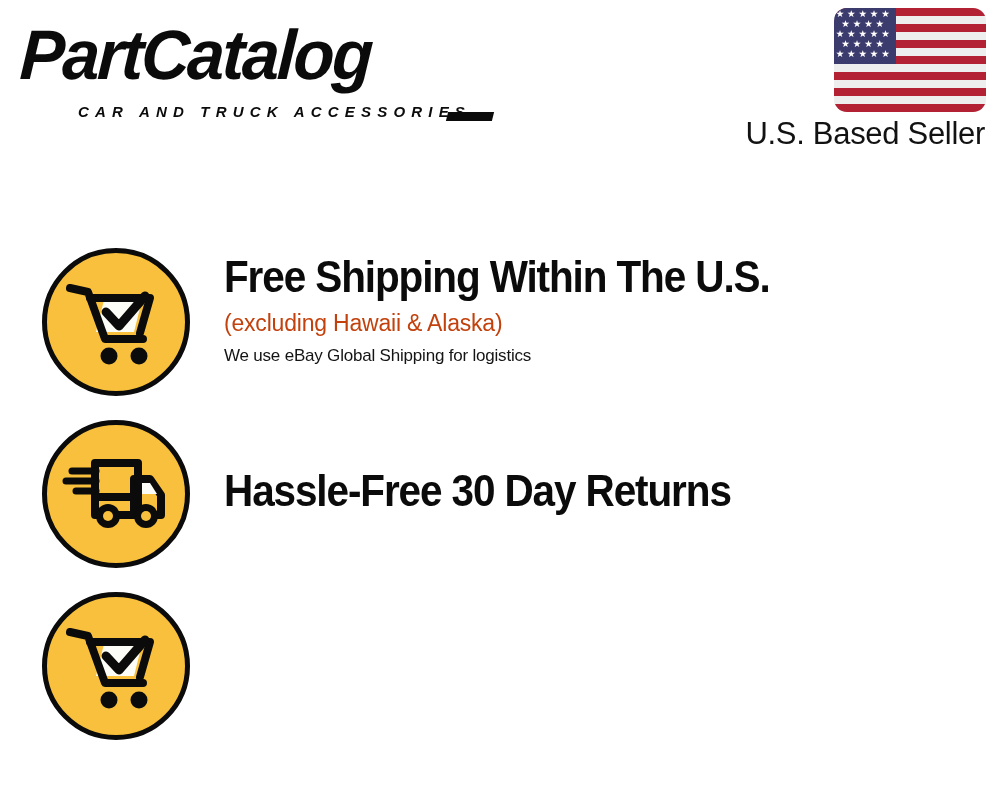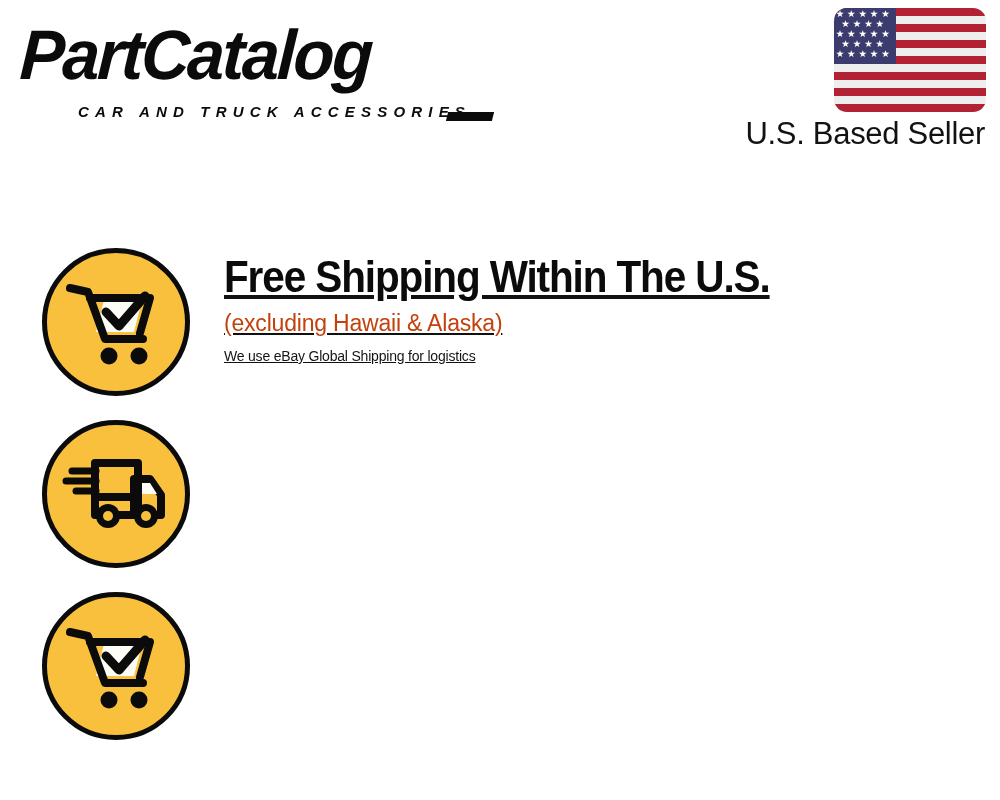--- a/index.html
+++ b/index.html
@@ -131,21 +131,20 @@
     left: 0;
     top: 240px;
     width: 1000px;
   }
   .feature-row {
     position: absolute;
     left: 0;
     width: 1000px;
     display: flex;
     align-items: flex-start;
-    text-decoration: underline;
   }
   .feature-row.row-1 { top: 8px; }
   .feature-row.row-2 { top: 180px; }
   .feature-row.row-3 { top: 352px; }
 
   .icon-badge {
     position: relative;
     flex: 0 0 auto;
     margin-left: 42px;
     width: 148px;
@@ -195,21 +194,21 @@
     font-weight: 700;
     font-size: 21px;
     line-height: 31px;
     letter-spacing: -0.2px;
     color: #0b0b0b;
     margin-top: 10px;
   }
   .feature-sub-note {
     font-family: "Liberation Sans", sans-serif;
     font-weight: 400;
-    font-size: 14px;
+    font-size: 17px;
     line-height: 32px;
     letter-spacing: -0.2px;
     color: #141414;
   }
 </style>
 </head>
 <body>
 
 <div class="page">
 
@@ -294,20 +293,23 @@
           <path d="M33 44 L33 62 L76 62 L76 44" fill="none" stroke="#0b0b0b" stroke-width="8" stroke-linejoin="round"></path>
           <line x1="10" y1="18" x2="34" y2="18" stroke="#0b0b0b" stroke-width="7" stroke-linecap="round"></line>
           <line x1="4" y1="28" x2="34" y2="28" stroke="#0b0b0b" stroke-width="7" stroke-linecap="round"></line>
           <line x1="14" y1="38" x2="34" y2="38" stroke="#0b0b0b" stroke-width="7" stroke-linecap="round"></line>
           <circle cx="46" cy="63" r="12" fill="#0b0b0b"></circle>
           <circle cx="46" cy="63" r="5" fill="#f8c03c"></circle>
           <circle cx="84" cy="63" r="12" fill="#0b0b0b"></circle>
           <circle cx="84" cy="63" r="5" fill="#f8c03c"></circle>
         </svg>
       </div>
+      <div class="feature-text">
+        <div class="feature-title">Hassle-Free 30 Day Returns</div>
+      </div>
     </div>
 
     <div class="feature-row row-3">
       <div class="icon-badge">
         <svg width="104" height="92" viewBox="0 0 104 92" aria-hidden="true">
           <polygon points="40,24 78,24 70,56 32,56" fill="#fdfdf7"></polygon>
           <path d="M6 12 L24 16 L41 63 L79 63" fill="none" stroke="#0b0b0b" stroke-width="8" stroke-linecap="round" stroke-linejoin="round"></path>
           <path d="M26 22 L86 22 L76 57" fill="none" stroke="#0b0b0b" stroke-width="8" stroke-linecap="round" stroke-linejoin="round"></path>
           <path d="M42 36 L55 50 L81 20" fill="none" stroke="#0b0b0b" stroke-width="9" stroke-linecap="round" stroke-linejoin="round"></path>
           <circle cx="45" cy="80" r="8.5" fill="#0b0b0b"></circle>

